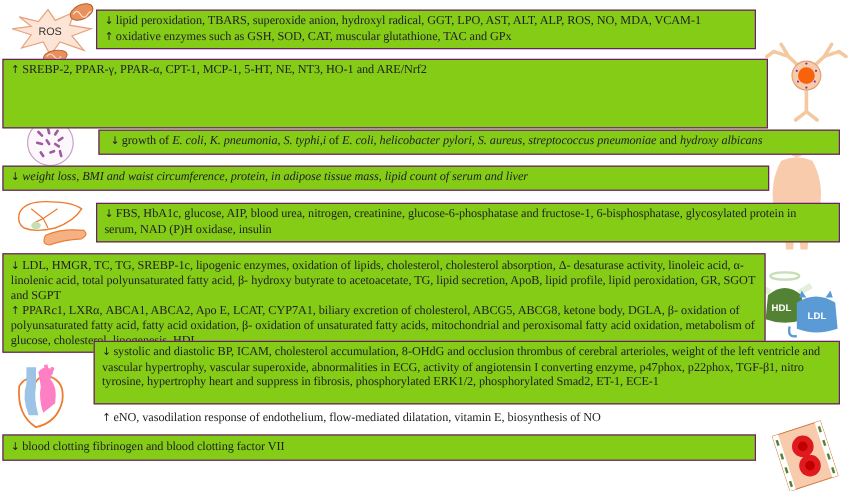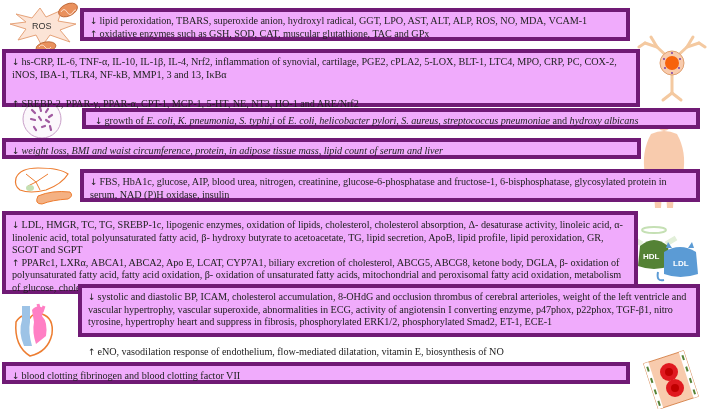--- a/index.html
+++ b/index.html
@@ -1,18 +1,18 @@
 <!DOCTYPE html>
 <html><head>
 <meta charset="utf-8">
 <style>
   html, body { margin:0; padding:0; background:#ffffff; }
   body { width:709px; height:409px; position:relative; overflow:hidden;
          font-family:"Liberation Serif","DejaVu Serif",serif; color:#222; }
-  .box { position:absolute; background:#f0abfc; border:4px solid #701a75;
+  .box { position:absolute; background:#84cc16; border:1px solid #701a75;
          box-sizing:border-box; font-size:10.2px; line-height:12.6px;
          padding:4px 6px; letter-spacing:-0.05px; }
   .box p { margin:0; }
   .box p + p.gap { margin-top:17px; }
   .arrow { font-family:"DejaVu Sans",sans-serif; font-size:9px; margin-right:2px; }
   i { font-style:italic; }
   .icon { position:absolute; }
 </style>
 </head>
 <body>
@@ -133,21 +133,20 @@
       <circle cx="35" cy="38" r="4" fill="#c00000"></circle>
   </svg>
 </div>
 
 <div class="box" style="left:80px;top:8px;width:550px;height:33px;padding-top:3px;">
   <p><span class="arrow">↓</span><span>lipid peroxidation, TBARS, superoxide anion,  hydroxyl radical,  GGT, LPO, AST, ALT, ALP, ROS, NO, MDA, VCAM-1</span></p>
   <p><span class="arrow">↑</span><span>oxidative enzymes such as  GSH,  SOD, CAT,  muscular glutathione,  TAC and GPx</span></p>
 </div>
 
 <div class="box" style="left:2px;top:49px;width:638px;height:58px;padding-top:3px;">
-  <p><span class="arrow">↓</span><span>hs-CRP, IL-6, TNF-α, IL-10, IL-1β, IL-4, Nrf2, inflammation  of synovial, cartilage,  PGE2, cPLA2, 5-LOX, BLT-1, LTC4, MPO, CRP, PC, COX-2, iNOS, IBA-1, TLR4, NF-kB, MMP1, 3 and 13, IκBα</span></p>
   <p class="gap"><span class="arrow">↑</span><span>SREBP-2, PPAR-γ, PPAR-α, CPT-1, MCP-1, 5-HT,  NE,  NT3,  HO-1 and ARE/Nrf2</span></p>
 </div>
 
 <div class="box" style="left:82px;top:108px;width:618px;height:21px;padding-top:3px;padding-left:9px;">
   <p>
     <span class="arrow">↓</span><span>growth of  </span><i>E. coli, K. pneumonia, S. typhi,</i><i>i</i><span> of </span><i>E. coli,  helicobacter pylori,  S. aureus,  streptococcus  pneumoniae</i><span> and </span><i>hydroxy albicans</i>
   </p>
 </div>
 
 <div class="box" style="left:2px;top:138px;width:639px;height:21px;padding-top:3px;font-style:italic;">

